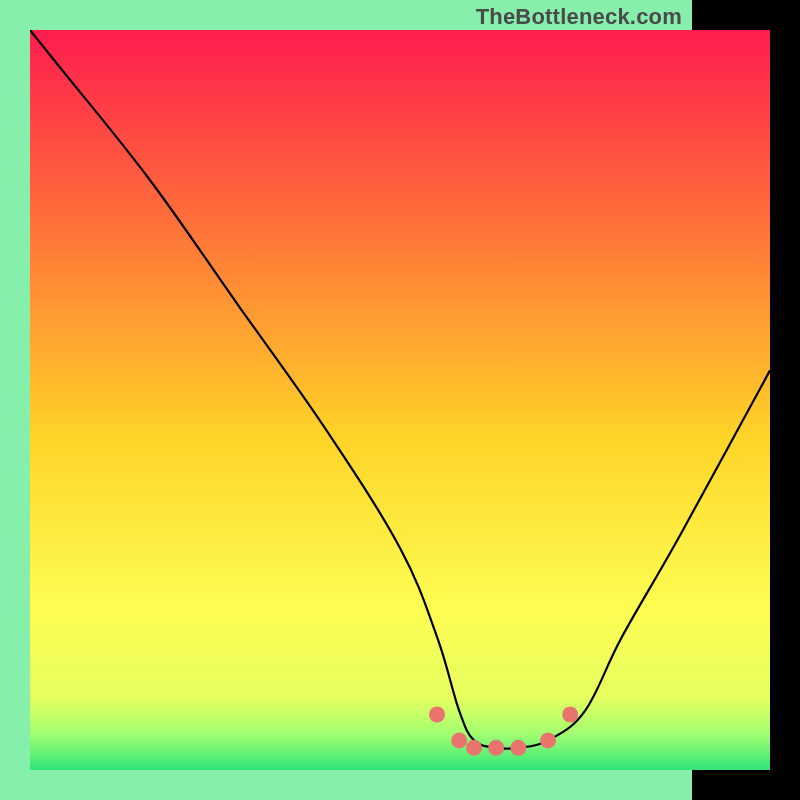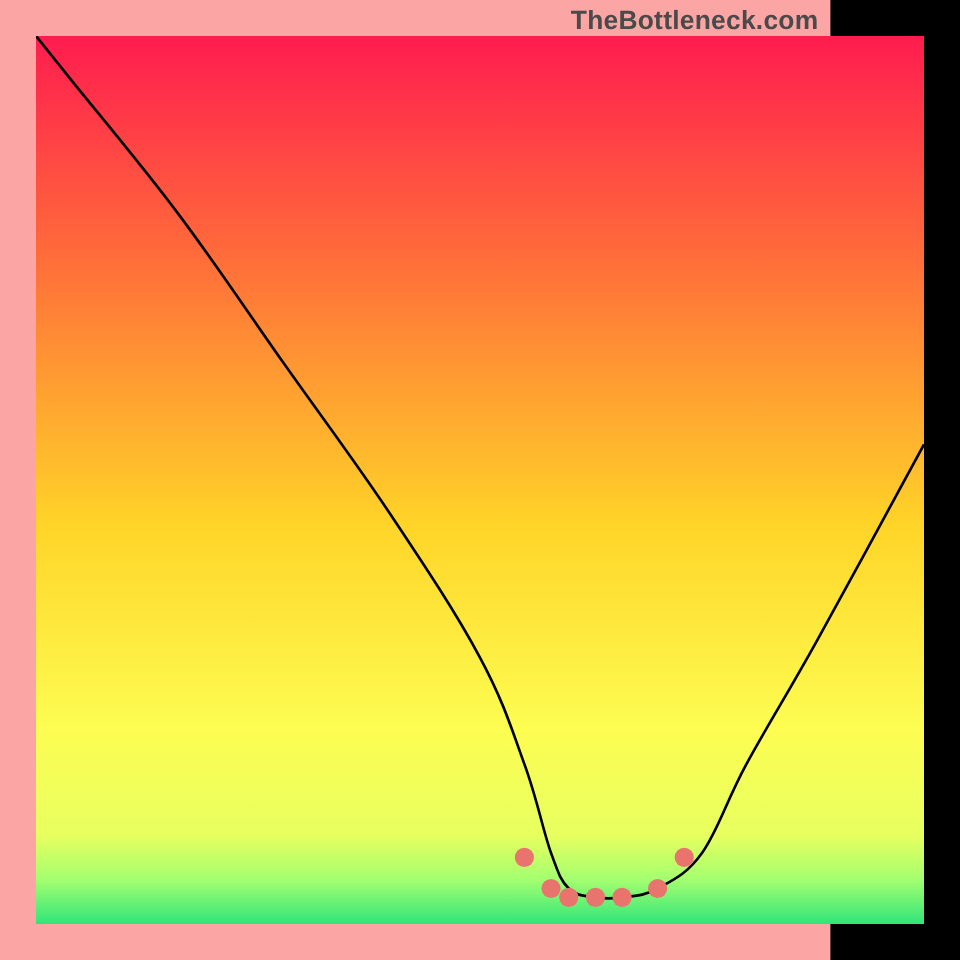--- a/index.html
+++ b/index.html
@@ -8,21 +8,21 @@
     width: 800px;
     height: 800px;
     background: #000;
     overflow: hidden;
     font-family: Arial, Helvetica, sans-serif;
   }
   .container {
     position: relative;
     width: 692px;
     height: 800px;
-    background: #fca5a5;
+    background: #86efac;
   }
   .watermark {
     position: absolute;
     top: 4px;
     right: 10px;
     color: #4a4a4a;
     font-size: 22px;
     font-weight: 600;
     letter-spacing: 0.2px;
     z-index: 20;

